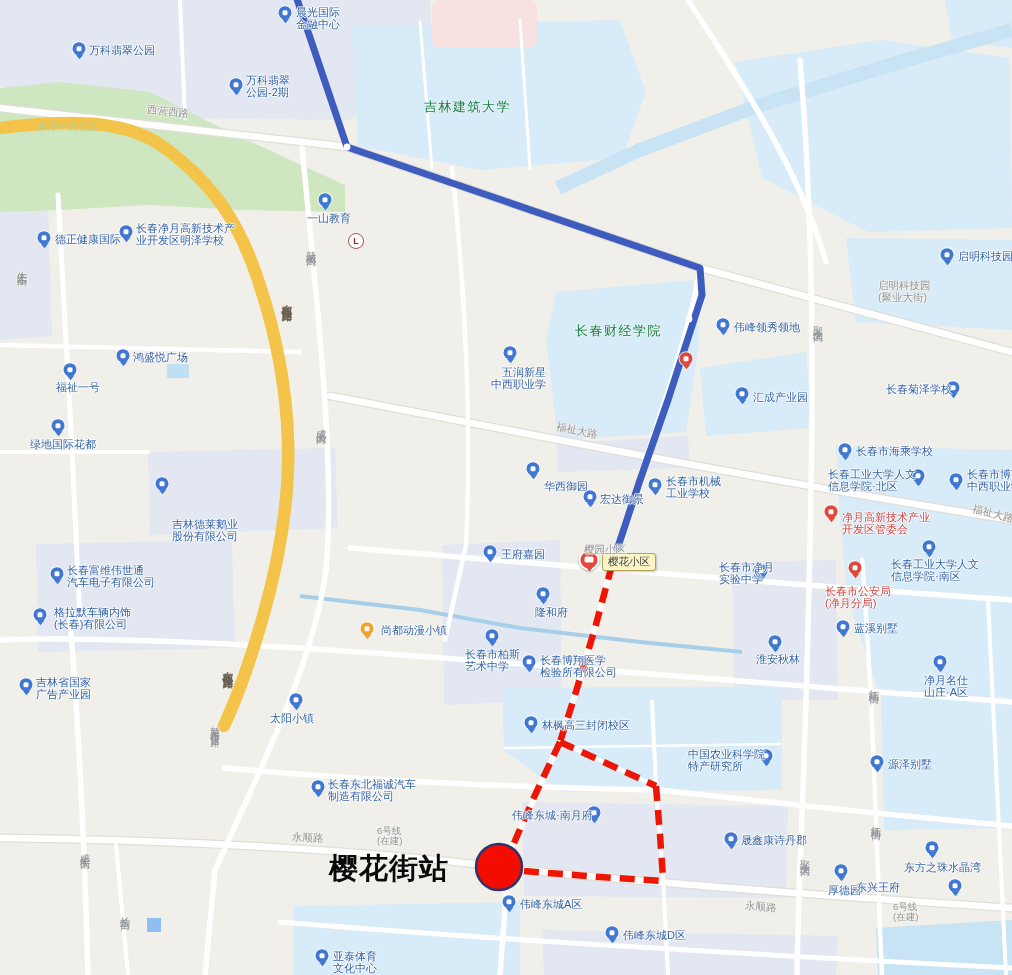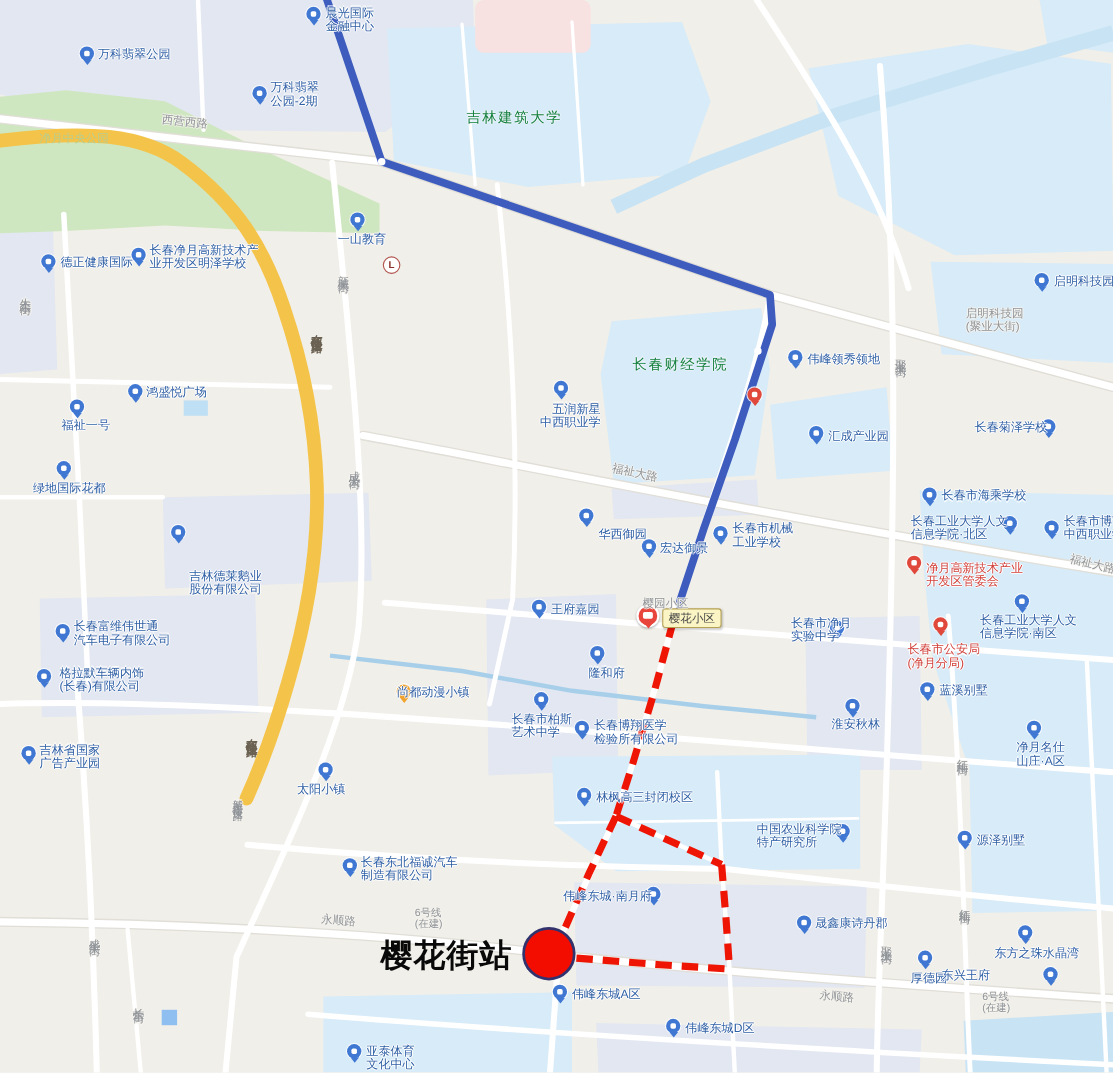--- a/index.html
+++ b/index.html
@@ -31,21 +31,21 @@
   #bus-pin{position:absolute;width:17px;height:17px;border-radius:50%;background:#e8453c;color:#e8453c;
        border:2px solid #fff;transform:translate(-50%,-60%);box-shadow:0 1px 2px rgba(0,0,0,.3);}
   #bus-pin::before{content:'';position:absolute;left:4px;top:5px;width:9px;height:6px;background:#fff;border-radius:1.5px;}
   #bus-pin::after{content:'';position:absolute;left:50%;top:15px;transform:translateX(-50%);
        border:4px solid transparent;border-top:5px solid #e8453c;}
   #tooltip{position:absolute;background:#fbf4c5;border:1px solid #b5a256;border-radius:3px;
        padding:1px 5px;font-size:10.5px;color:#444;white-space:nowrap;box-shadow:1px 1px 2px rgba(0,0,0,.2);}
   #landmark{position:absolute;width:14px;height:14px;border-radius:50%;background:#fff;border:1.5px solid #b0544d;
        color:#8b2f2a;font-size:9px;font-weight:bold;text-align:center;line-height:14px;transform:translate(-50%,-50%);}
   #title{position:absolute;left:325px;top:48px;font-size:32px;font-weight:800;color:#090909;letter-spacing:1px;white-space:nowrap;}
-  #station-label{position:absolute;left:329px;top:849px;font-size:29px;font-weight:800;color:#090909;letter-spacing:1px;white-space:nowrap;margin-left:17px;}
+  #station-label{position:absolute;left:329px;top:849px;font-size:29px;font-weight:800;color:#090909;letter-spacing:1px;white-space:nowrap;}
 </style>
 </head>
 <body>
 
 <div id="stage">
 
 <svg id="map-svg" width="1012" height="975" viewBox="0 0 1012 975">
 
   <rect x="0" y="0" width="1012" height="975" fill="#f1efe9"></rect>
 
@@ -265,21 +265,21 @@
       <div class="pin blue" style="left: 318px; top: 788px;"></div>
       <div class="plabel" style="left: 328px; top: 778px;">
         <span>长春东北福诚汽车</span>
         <span>制造有限公司</span>
       </div>
       <div class="pin blue" style="left: 296px; top: 701px;"></div>
       <div class="plabel" style="left: 270px; top: 712px;">
         <span>太阳小镇</span>
       </div>
       <div class="pin orange" style="left: 367px; top: 630px;"></div>
-      <div class="plabel" style="left: 361px; top: 624px;">
+      <div class="plabel" style="left: 381px; top: 624px;">
         <span>尚都动漫小镇</span>
       </div>
       <div class="pin blue" style="left: 162px; top: 485px;"></div>
       <div class="plabel" style="left: 172px; top: 474px; margin-top: 44px;">
         <span>吉林德莱鹅业</span>
         <span>股份有限公司</span>
       </div>
       <div class="pin blue" style="left: 57px; top: 575px;"></div>
       <div class="plabel" style="left: 67px; top: 564px;">
         <span>长春富维伟世通</span>

